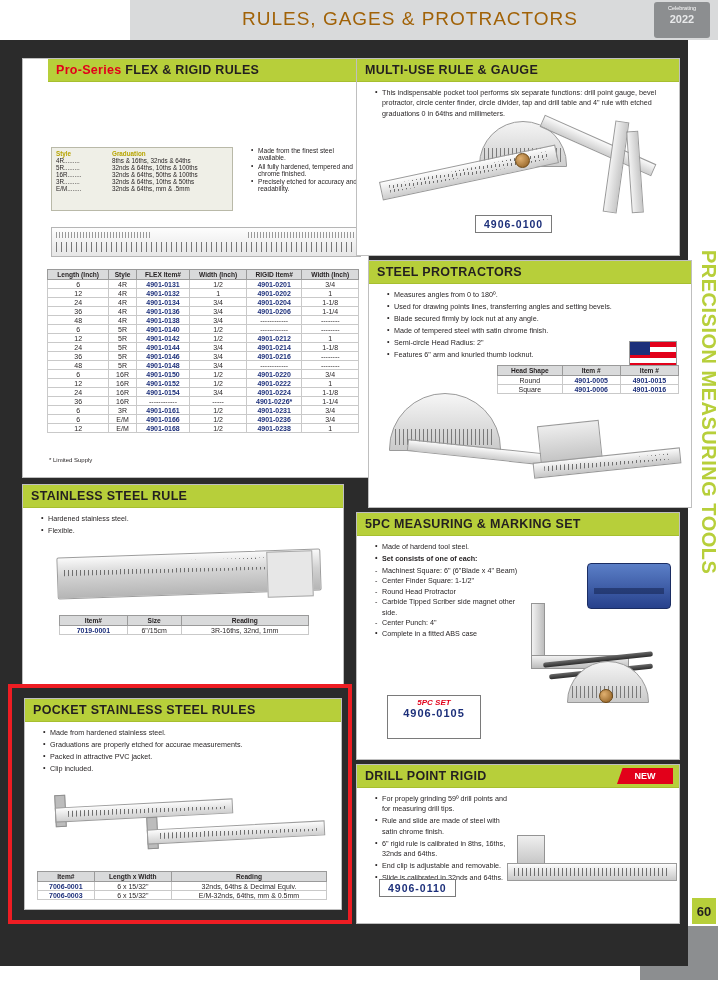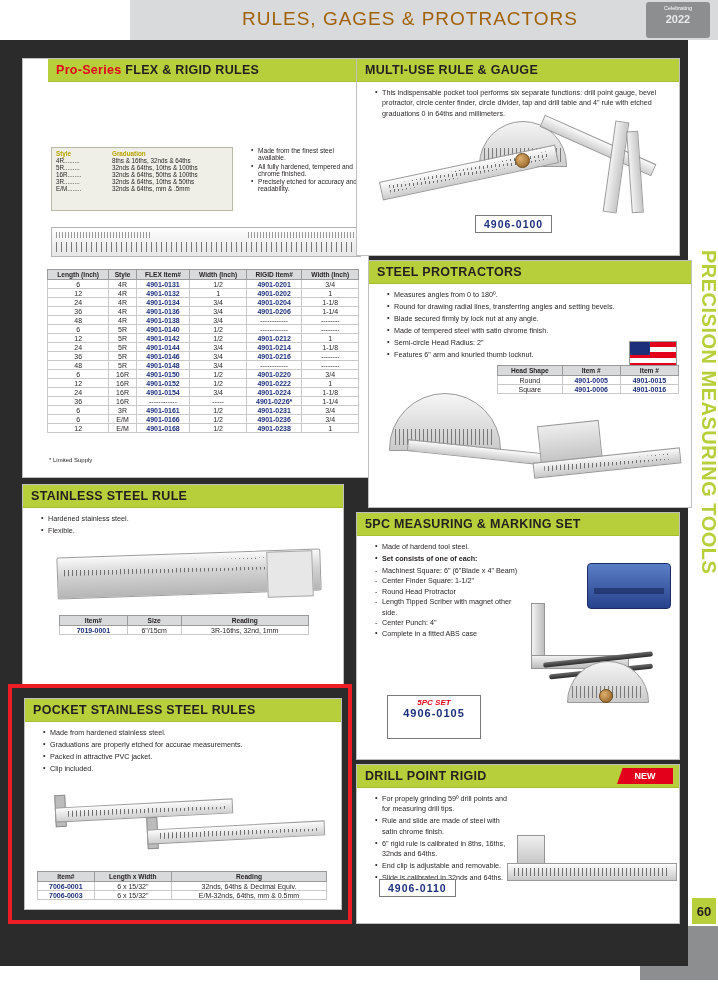--- a/index.html
+++ b/index.html
@@ -21,21 +21,21 @@
   .top-band .grey{
     position:absolute;left:130px;top:0;width:588px;height:40px;
     background:#d9dadb;
   }
   .top-title{
     position:absolute;left:150px;top:8px;width:520px;
     text-align:center;
     font-size:19px;font-weight:normal;letter-spacing:1px;color:#a16207;
   }
   .celebrate{
-    position:absolute;right:8px;top:2px;width:64px;height:36px;
+    position:absolute;right:8px;top:2px;width:56px;height:36px;
     background:#8c8e90;border-radius:3px;color:#fff;
     font-size:5.5px;text-align:center;line-height:1.1;padding-top:3px;
     box-sizing:border-box;
   }
   .celebrate .yr{font-size:11px;font-weight:bold;display:block;margin-top:2px;color:#e8e9ea;}
 
   
   .dark-bg{
     position:absolute;left:0;top:40px;width:688px;height:926px;
     background:#2b2b2b;
@@ -569,21 +569,21 @@
         </div>
     </div>
     <div class="partno" id="multi-part">4906-0100</div>
   </div>
 
   <div class="panel" id="protractors">
     <div class="panel-head">STEEL PROTRACTORS</div>
     <div class="body">
       <ul class="bullets">
         <li>Measures angles from 0 to 180º.</li>
-        <li>Round for drawing radial lines, transferring angles and setting bevels.</li>
+        <li>Used for drawing points lines, transferring angles and setting bevels.</li>
         <li>Blade secured firmly by lock nut at any angle.</li>
         <li>Made of tempered steel with satin chrome finish.</li>
         <li>Semi-circle Head Radius: 2"</li>
         <li>Features 6" arm and knurled thumb locknut.</li>
       </ul>
     </div>
     <div class="flag"></div>
     <table id="prot-table">
       <tbody>
           <tr>
@@ -621,21 +621,21 @@
     <div class="panel-head">5PC MEASURING &amp; MARKING SET</div>
     <div class="body" style="width:160px;">
       <ul class="bullets">
         <li>Made of hardend tool steel.</li>
         <li style="font-weight:bold;">Set consists of one of each:</li>
       </ul>
       <ul class="sub">
         <li>Machinest Square: 6" (6"Blade x 4" Beam)</li>
         <li>Center Finder Square: 1-1/2"</li>
         <li>Round Head Protractor</li>
-        <li>Length Tipped Scriber with magnet other side.</li>
+        <li>Carbide Tipped Scriber side magnet other side.</li>
         <li>Center Punch: 4"</li>
       </ul>
       <ul class="bullets">
         <li>Complete in a fitted ABS case</li>
       </ul>
     </div>
     <div class="fp-img">
       <div class="fp-case"></div>
       <div class="fp-sq">
           <div class="v"></div>

